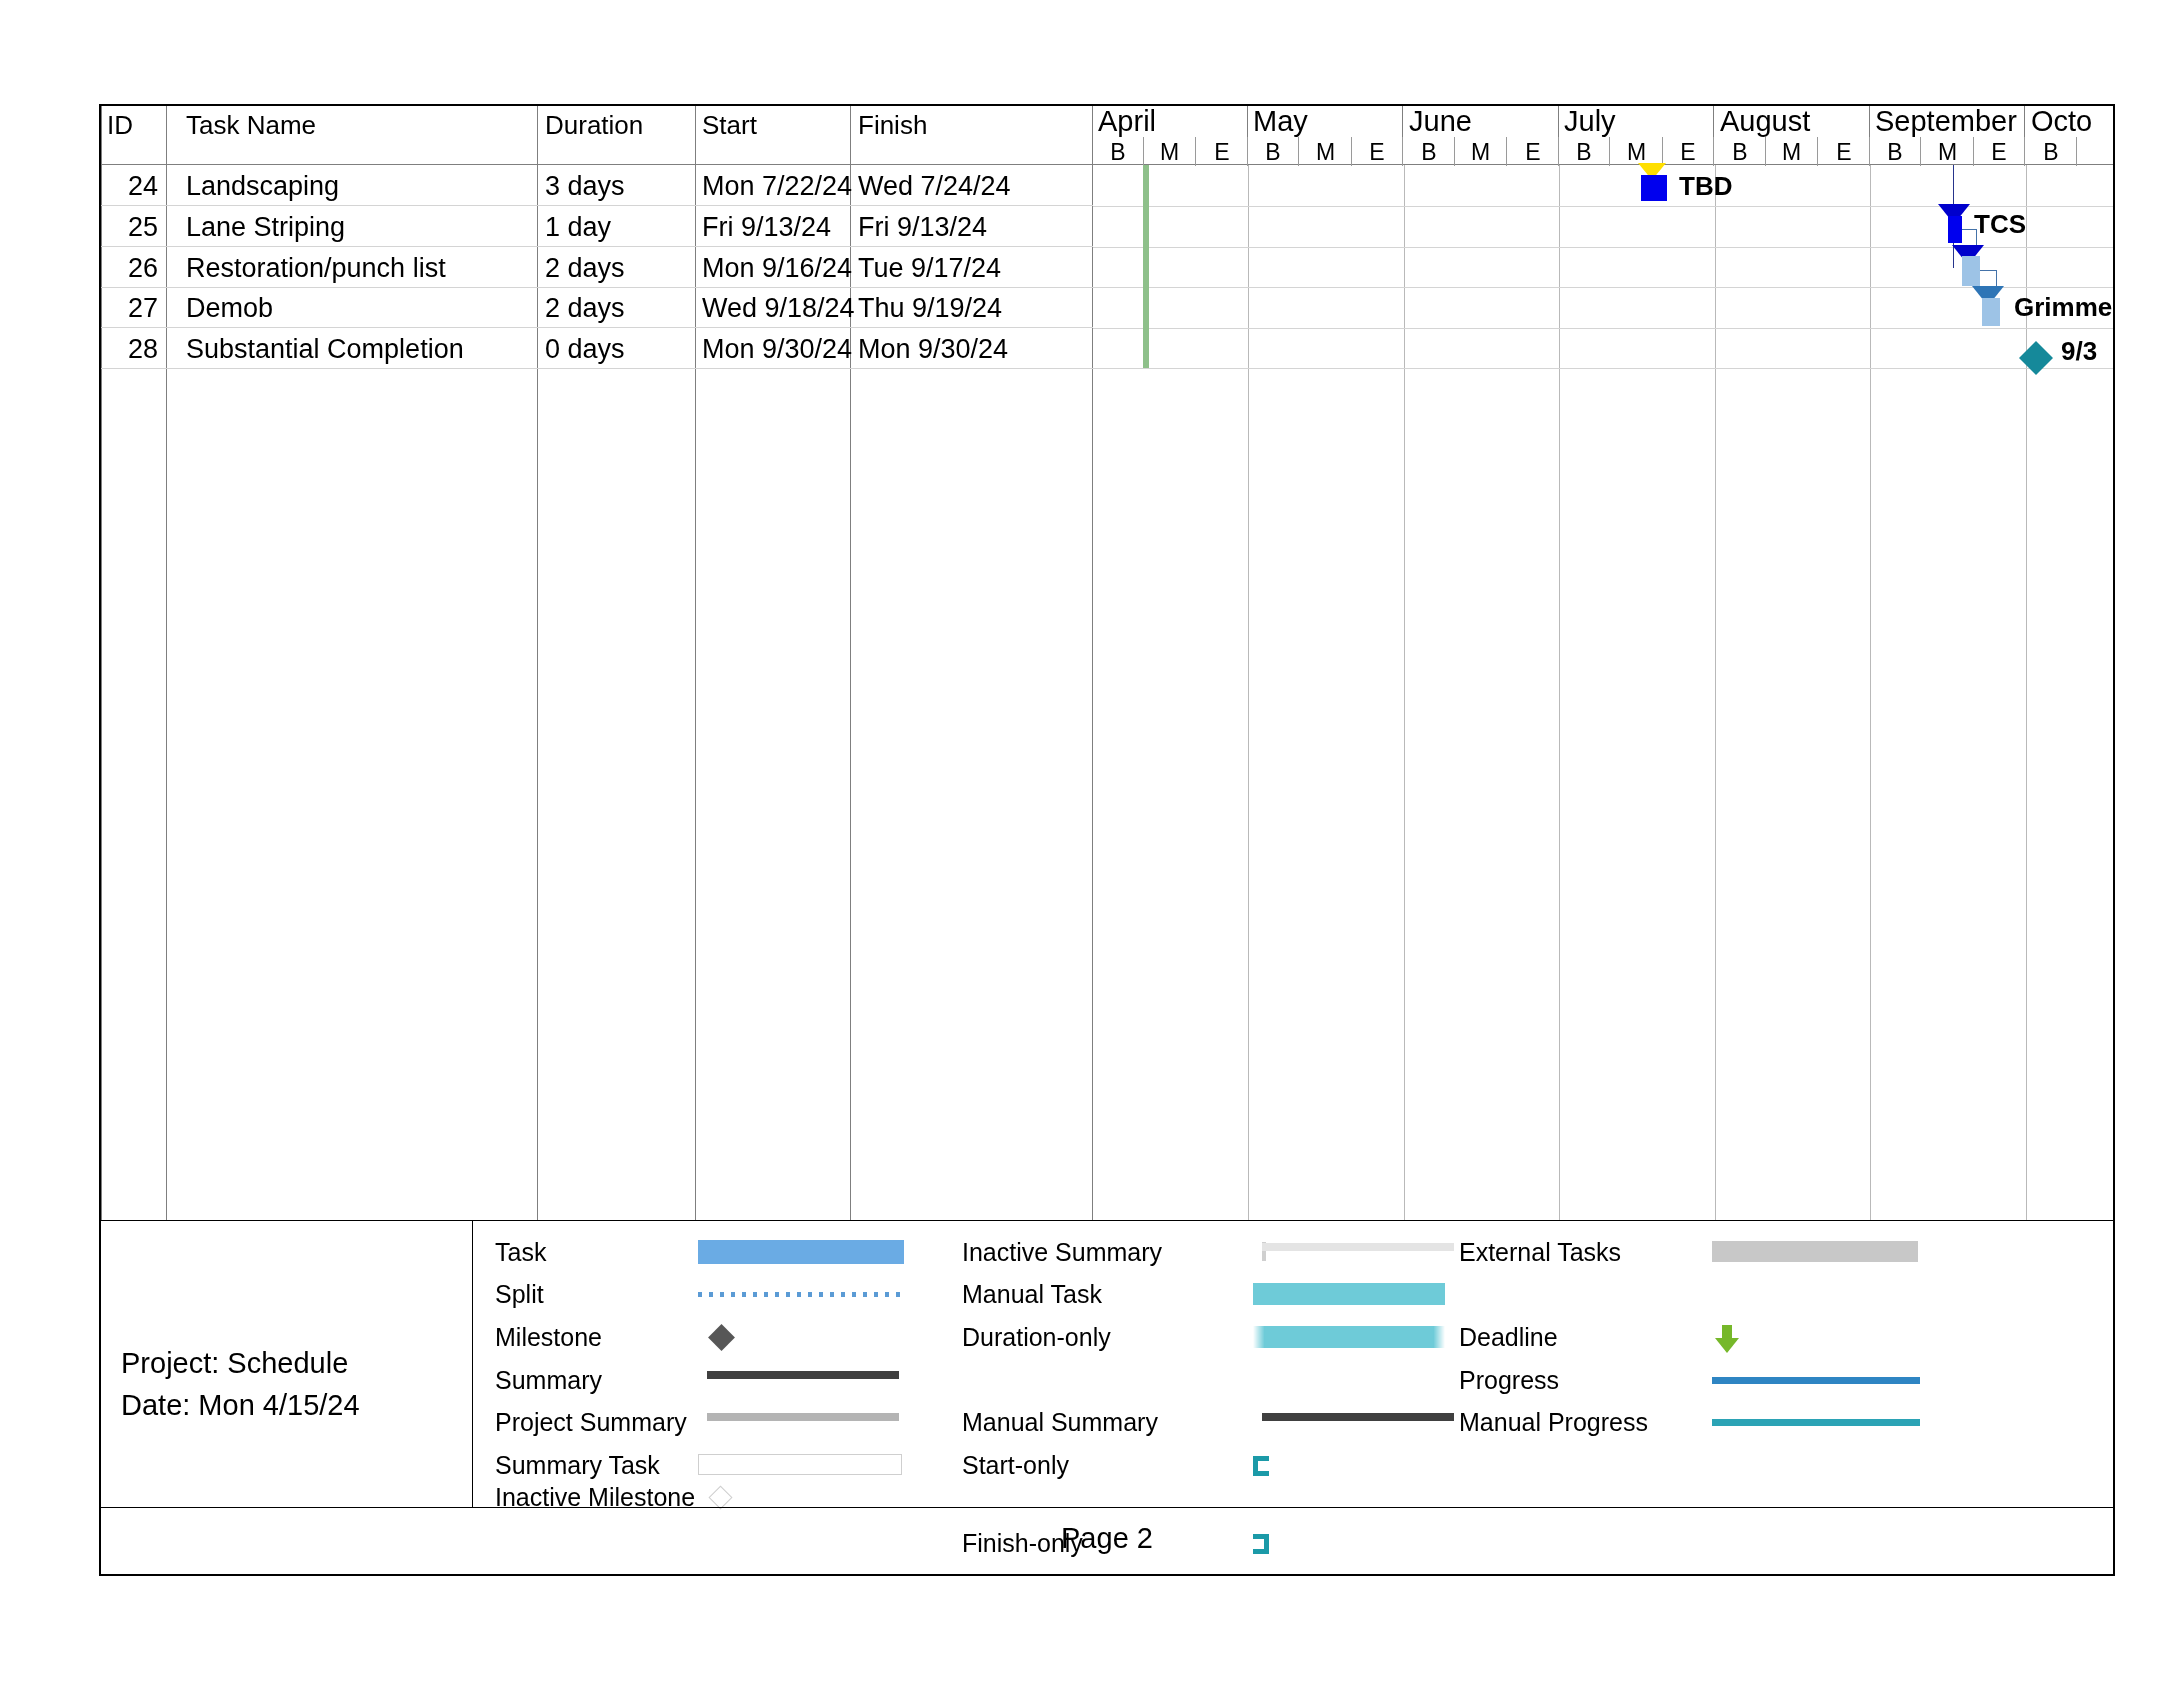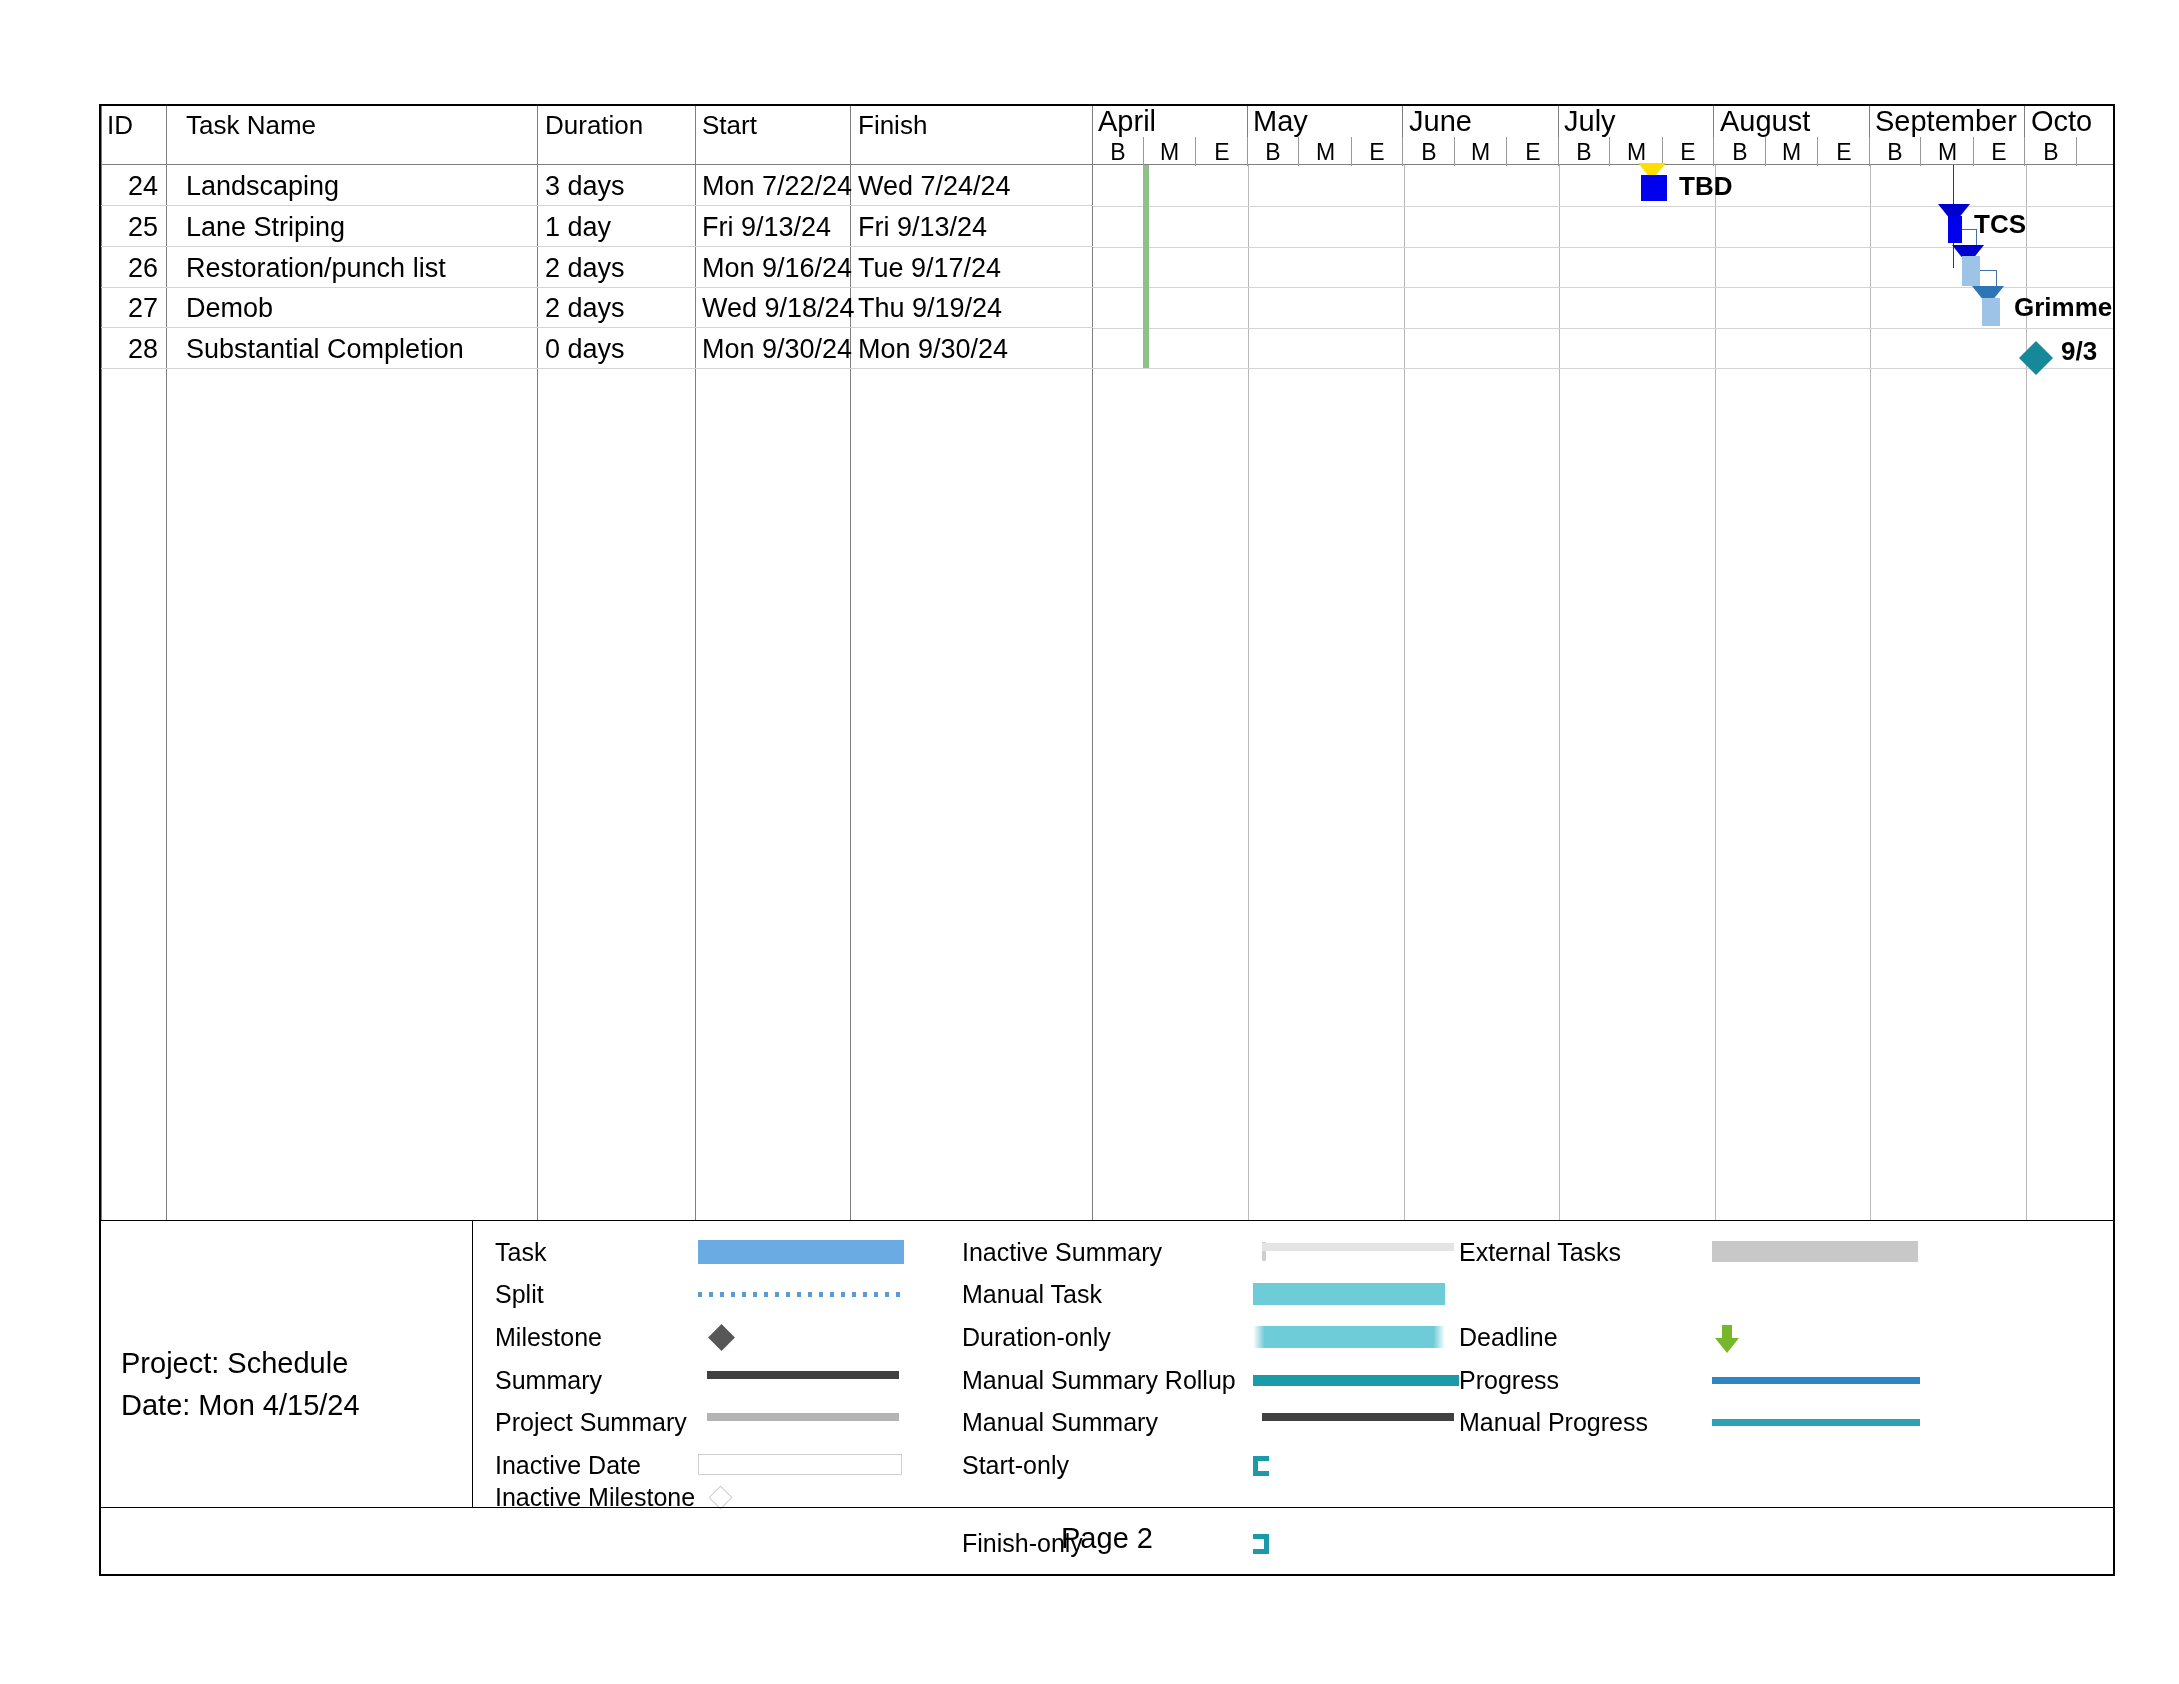--- a/index.html
+++ b/index.html
@@ -327,21 +327,21 @@
             <i class="sw-summary"><i class="bar"></i><i class="cap-l"></i><i class="cap-r"></i></i>
           </span>
       </div>
       <div class="lg-item" style="left:22px;top:180px;width:465px;">
         <span class="lg-label">Project Summary</span>
         <span class="lg-swatch" style="left:203px;width:208px;">
             <i class="sw-psummary"><i class="bar"></i><i class="cap-l"></i><i class="cap-r"></i></i>
           </span>
       </div>
       <div class="lg-item" style="left:22px;top:223px;width:465px;">
-        <span class="lg-label">Inactive Date</span>
+        <span class="lg-label">Summary Task</span>
         <span class="lg-swatch" style="left:203px;width:208px;">
             <i class="sw-inactivetask"></i>
           </span>
       </div>
       <div class="lg-item" style="left:22px;top:255px;width:465px;">
         <span class="lg-label">Inactive Milestone</span>
         <span class="lg-swatch" style="left:203px;width:208px;">
             <i class="sw-inactivems"></i>
           </span>
       </div>
@@ -355,26 +355,20 @@
       <div class="lg-item" style="left:489px;top:52px;width:495px;">
         <span class="lg-label">Manual Task</span>
         <span class="lg-swatch" style="left:291px;width:208px;">
             <i class="sw-manualtask"><i class="cap-l"></i><i class="cap-r"></i></i>
           </span>
       </div>
       <div class="lg-item" style="left:489px;top:95px;width:495px;text-align:right;">
         <span class="lg-label">Duration-only</span>
         <span class="lg-swatch" style="left:291px;width:208px;">
             <i class="sw-duration"></i>
-          </span>
-      </div>
-      <div class="lg-item" style="left:489px;top:138px;width:495px;">
-        <span class="lg-label">Manual Summary Rollup</span>
-        <span class="lg-swatch" style="left:291px;width:208px;">
-            <i class="sw-msrollup"></i>
           </span>
       </div>
       <div class="lg-item" style="left:489px;top:180px;width:495px;">
         <span class="lg-label">Manual Summary</span>
         <span class="lg-swatch" style="left:291px;width:208px;">
             <i class="sw-msummary"><i class="bar"></i><i class="cap-l"></i><i class="cap-r"></i></i>
           </span>
       </div>
       <div class="lg-item" style="left:489px;top:223px;width:495px;">
         <span class="lg-label">Start-only</span>

